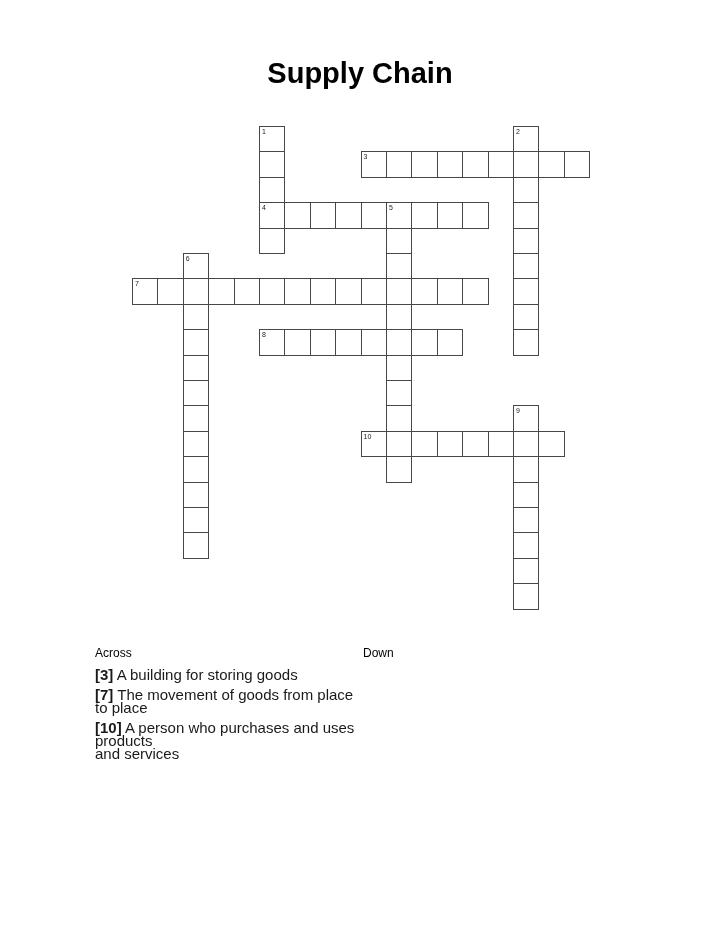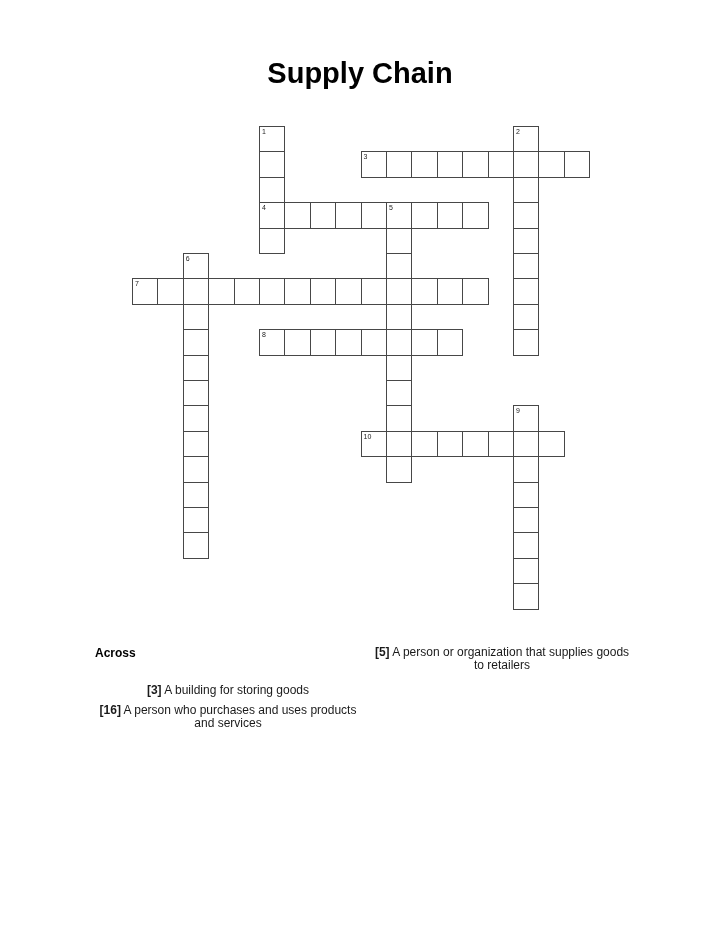--- a/index.html
+++ b/index.html
@@ -35,31 +35,30 @@
     font-size: 7px;
     line-height: 7px;
     color: #222222;
   }
   .clues { position: absolute; top: 646px; }
   .clues-across { left: 95px;  width: 266px; }
   .clues-down   { left: 363px; width: 278px; }
   .clues-heading {
     font-size: 12px;
     line-height: 14px;
-    font-weight: 700;
+    font-weight: 400;
     color: #000000;
-    margin-bottom: 24px;
+    margin-bottom: 8px;
   }
   .clue {
-    font-size: 12px;
+    font-size: 15px;
     line-height: 13px;
     margin-bottom: 7px;
     color: var(--text, #1a1a1a);
     white-space: pre-line;
-    text-align: center;
   }
   .clue-label { font-weight: 700; }
 </style>
 </head>
 <body>
 
 <div class="page">
   <h1 class="title">Supply Chain</h1>
 
   <div class="grid" id="grid">
@@ -167,24 +166,24 @@
       <div class="cell" style="left: 436.8px; top: 430.8px; width: 26.4px; height: 26.4px;"></div>
       <div class="cell" style="left: 462.2px; top: 430.8px; width: 26.4px; height: 26.4px;"></div>
       <div class="cell" style="left: 487.6px; top: 430.8px; width: 26.4px; height: 26.4px;"></div>
       <div class="cell" style="left: 538.4px; top: 430.8px; width: 26.4px; height: 26.4px;"></div>
     </div>
 
   <section class="clues clues-across">
     <h2 class="clues-heading">Across</h2>
     <div class="clue-list" id="across-list">
         <p class="clue"><span class="clue-label">[3]</span> A building for storing goods</p>
-        <p class="clue"><span class="clue-label">[16]</span> A person who purchases and uses products
+        <p class="clue"><span class="clue-label">[7]</span> The movement of goods from place to place</p>
+        <p class="clue"><span class="clue-label">[10]</span> A person who purchases and uses products
 and services</p>
       </div>
   </section>
 
   <section class="clues clues-down">
+    <h2 class="clues-heading">Down</h2>
     <div class="clue-list" id="down-list">
-        <p class="clue"><span class="clue-label">[5]</span> A person or organization that supplies goods
-to retailers</p>
       </div>
   </section>
 </div>
 
 </body></html>

